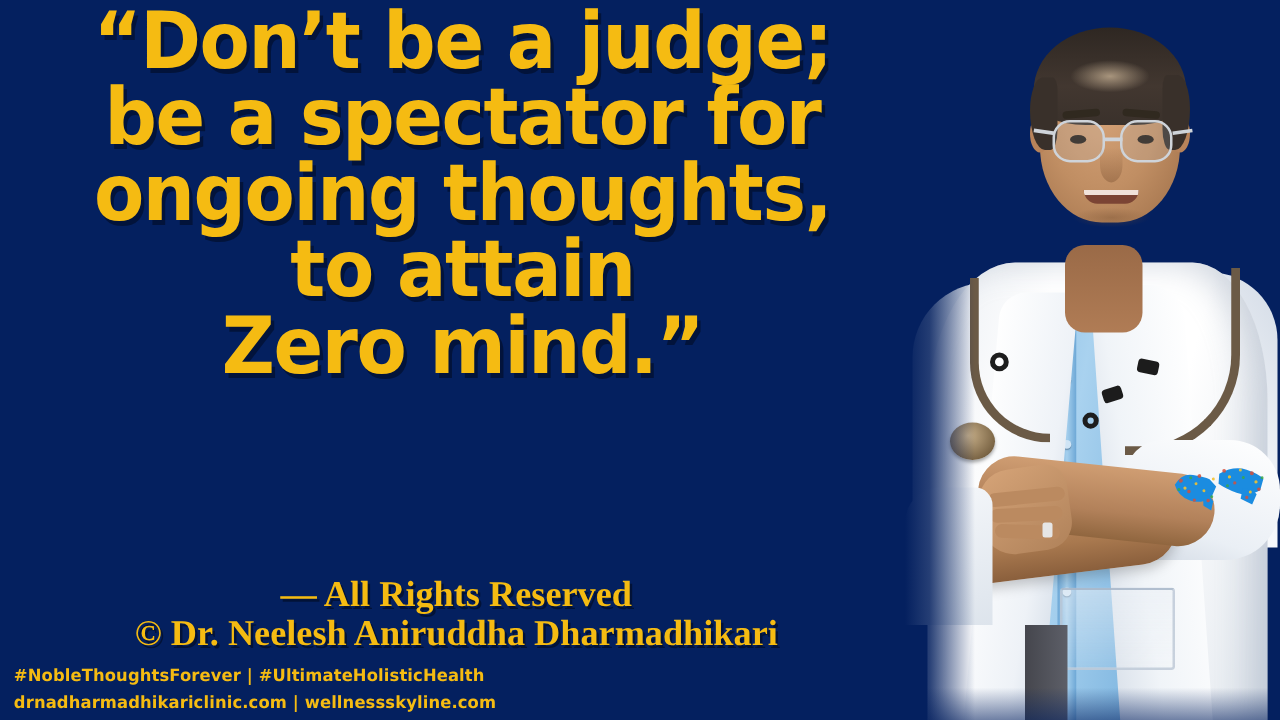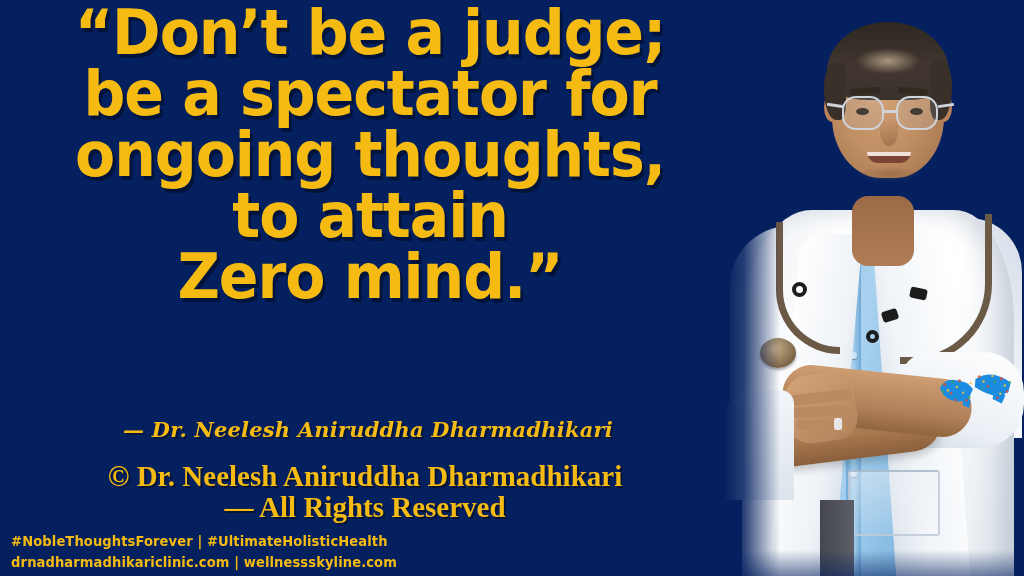--- a/index.html
+++ b/index.html
@@ -404,25 +404,24 @@
   </div>
 
   <div class="quote-block">
     <div class="quote-line">“Don’t be a judge;</div>
     <div class="quote-line">be a spectator for</div>
     <div class="quote-line">ongoing thoughts,</div>
     <div class="quote-line">to attain</div>
     <div class="quote-line">Zero mind.”</div>
   </div>
 
-  <div class="attribution">—  Dr. Neelesh Aniruddha Dharmadhikari</div>
 
   <div class="copyright">
+    <div class="copyright-line">— All Rights Reserved</div>
     <div class="copyright-line">© Dr. Neelesh Aniruddha Dharmadhikari</div>
-    <div class="copyright-line">— All Rights Reserved</div>
   </div>
 
   <div class="footer">
     <div class="footer-line">#NobleThoughtsForever | #UltimateHolisticHealth</div>
     <div class="footer-line">drnadharmadhikariclinic.com | wellnessskyline.com</div>
   </div>
 
 </div>
 
 </body></html>

